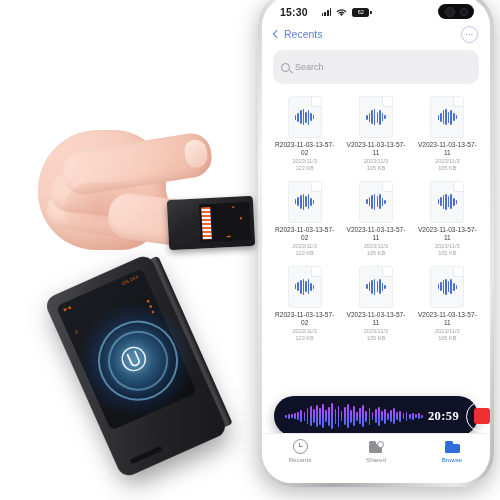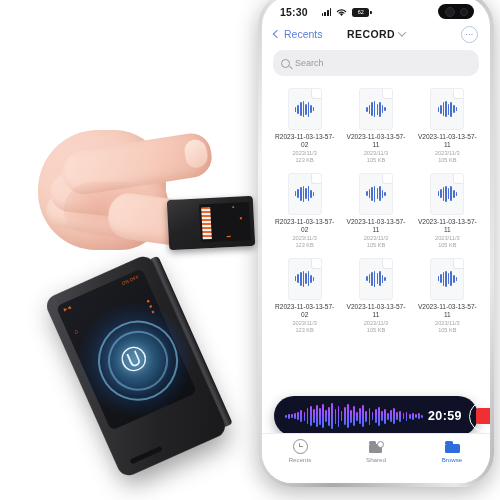--- a/index.html
+++ b/index.html
@@ -339,21 +339,21 @@
     color:#6b86d4;
     font-size:8px;
     display:flex;align-items:center;justify-content:center;
     letter-spacing:.5px;
     cursor:pointer;
   }
 
   
   .search-wrap { padding: 4px 11px 6px; }
   .search-box {
-    height: 26px;
+    height: 34px;
     background: #eeeef0;
     border-radius: 10px;
     display:flex; align-items:center;
     gap:5px;
     padding: 0 8px;
     cursor:text;
   }
   .mag {
     width:7px;height:7px;
     border:1.2px solid #9a9aa0;
@@ -451,21 +451,21 @@
     width:1.8px;
     border-radius:1px;
     background: linear-gradient(180deg,#b54bff,#4f6bff);
   }
   .rec-time {
     color:#ffffff;
     font-size: 12.5px;
     font-weight: 600;
     letter-spacing:.4px;
     margin: 0 7px 0 5px;
-    font-family: Liberation Sans, sans-serif;
+    font-family: Liberation Serif, serif;
   }
   .rec-btn {
     width: 29px; height: 29px;
     border-radius:50%;
     border: 1.6px solid #ffffff;
     display:flex; align-items:center; justify-content:center;
     cursor:pointer;
     flex: none;
   }
   .rec-btn span {
@@ -613,24 +613,20 @@
         <div class="camera-cut">
           <div class="cam-lens"></div>
           <div class="cam-lens small"></div>
         </div>
       </div>
 
       <div class="navbar">
         <div class="nav-back">
           <span class="chev-l"></span>
           <span>Recents</span>
-        </div>
-        <div class="nav-title-wrap">
-          <span class="nav-title">RECORD</span>
-          <span class="chev-d"></span>
         </div>
         <div class="nav-more">⋯</div>
       </div>
 
       <div class="search-wrap">
         <div class="search-box">
           <span class="mag"></span>
           <span class="search-ph">Search</span>
         </div>
       </div>

